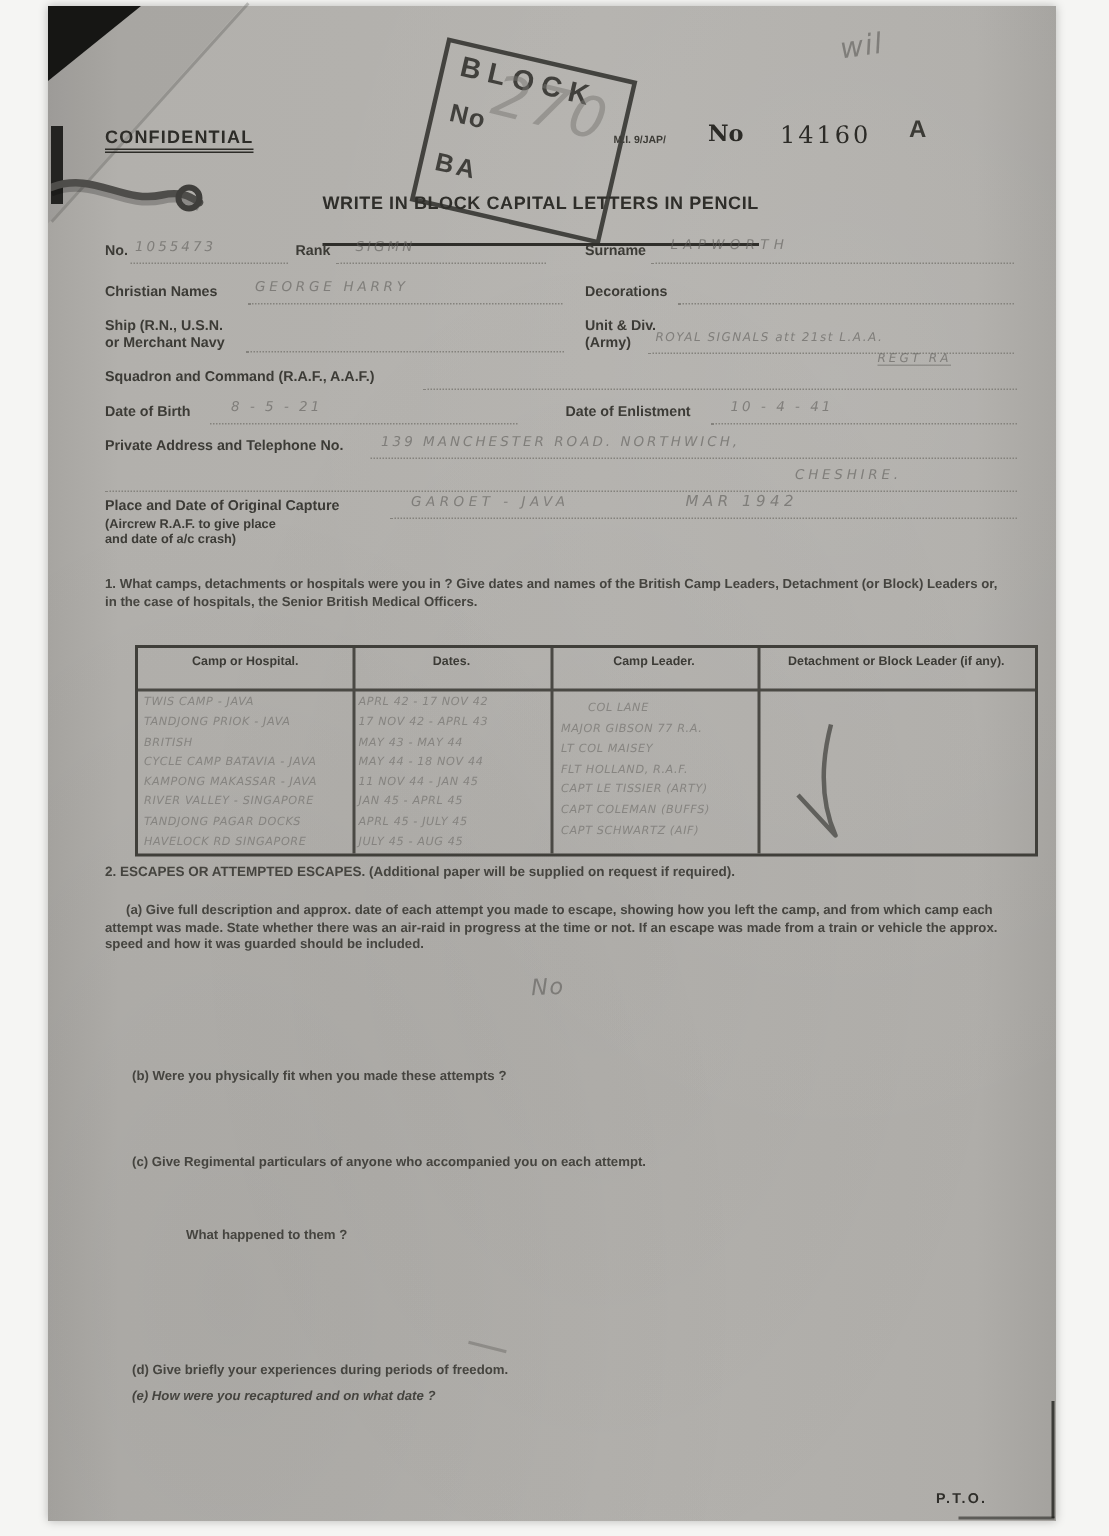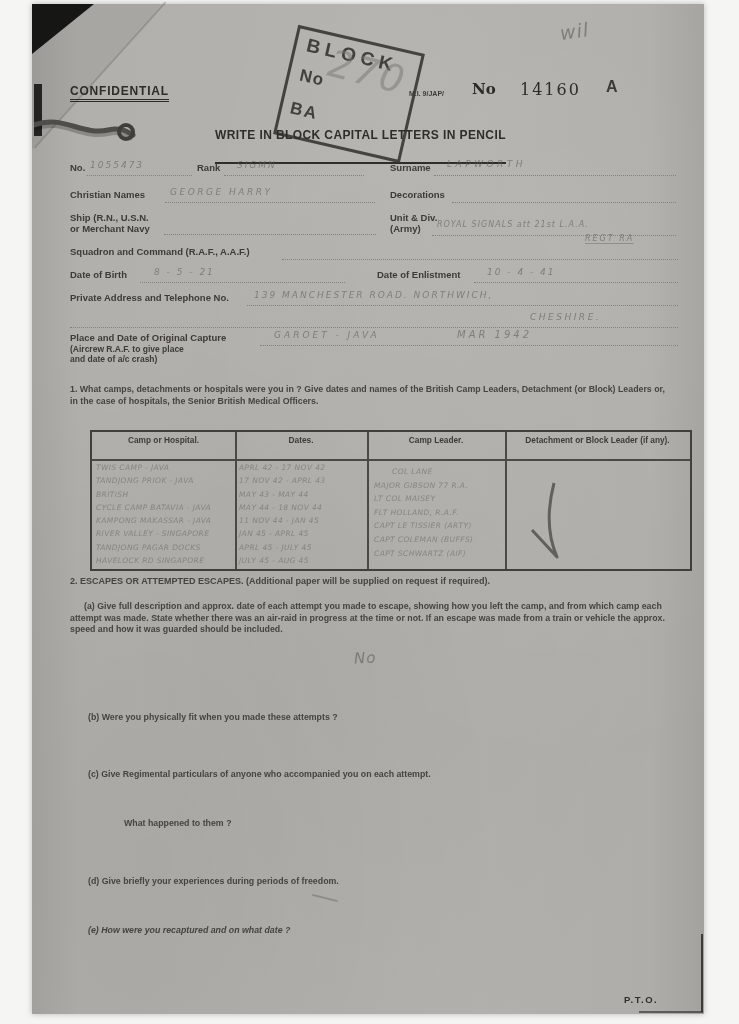--- a/index.html
+++ b/index.html
@@ -189,18 +189,18 @@
     </svg>
   </div>
 
   <div class="abs para" style="left:38px;top:572px;width:608px;font-size:9px;">2.   ESCAPES OR ATTEMPTED ESCAPES.   (Additional paper will be supplied on request if required).</div>
   <div class="abs para" style="left:38px;top:597px;width:606px;text-indent:14px;">(a)   Give full description and approx. date of each attempt you made to escape, showing how you left the camp,  and from which camp each attempt was made.   State whether there was an air-raid in progress at the time or not.   If an escape was made from a train or vehicle the approx. speed and how it was guarded should be included.</div>
   <span class="abs hw" style="left:322px;top:645px;font-size:15px;transform:rotate(-3deg);letter-spacing:1px;">No</span>
 
   <div class="abs para" style="left:56px;top:708px;width:580px;">(b)   Were you physically fit when you made these attempts ?</div>
   <div class="abs para" style="left:56px;top:765px;width:580px;">(c)   Give Regimental particulars of anyone who accompanied you on each attempt.</div>
   <div class="abs para" style="left:92px;top:814px;width:400px;">What happened to them ?</div>
-  <div class="abs para" style="left:56px;top:872px;width:580px;">(d)   Give briefly your experiences during periods of freedom.</div>
+  <div class="abs para" style="left:56px;top:904px;width:580px;">(d)   Give briefly your experiences during periods of freedom.</div>
   <div class="abs para" style="left:56px;top:921px;width:580px;font-style:italic;">(e)   How were you recaptured and on what date ?</div>
   <div class="pencil-dash"></div>
 
   <span class="abs pto" style="left:592px;top:990px;">P.T.O.</span>
 </div>
 
 </body></html>

